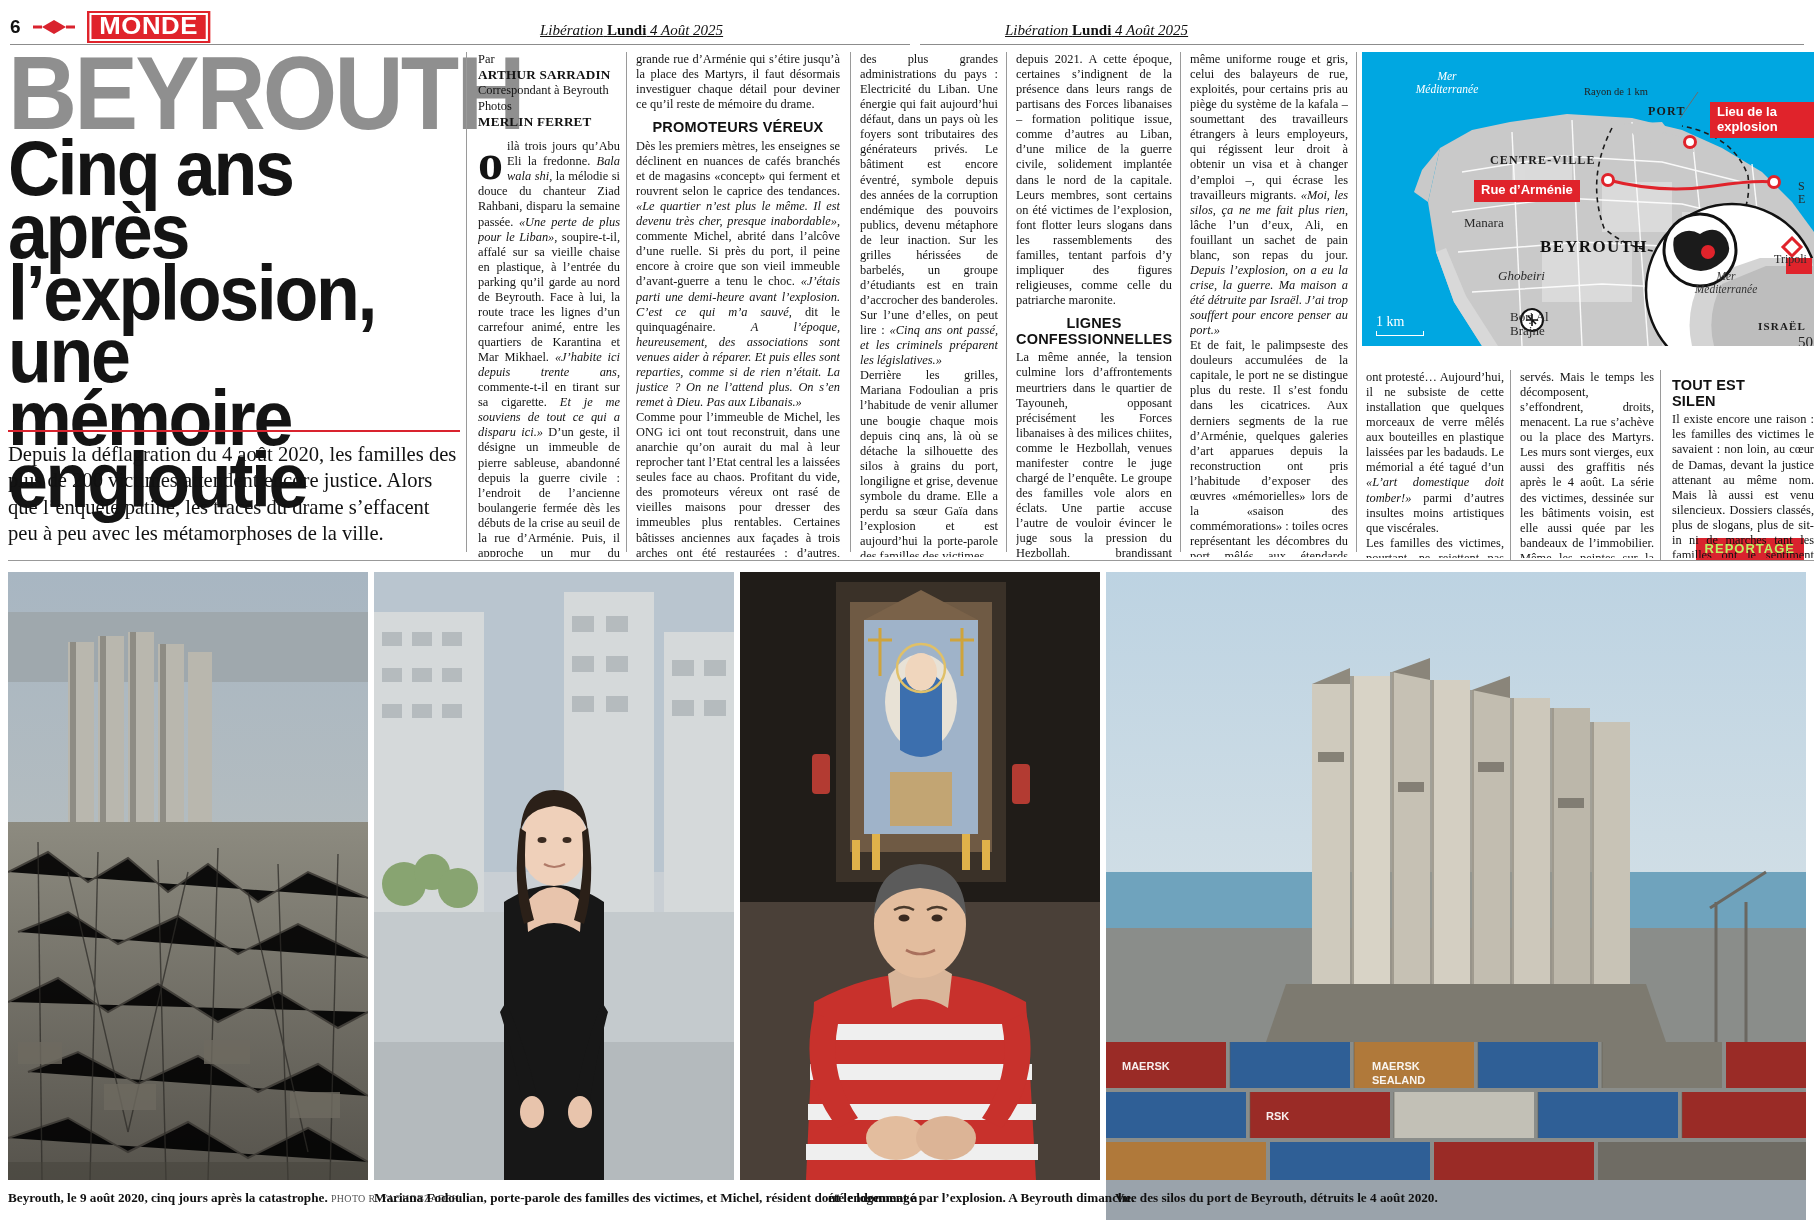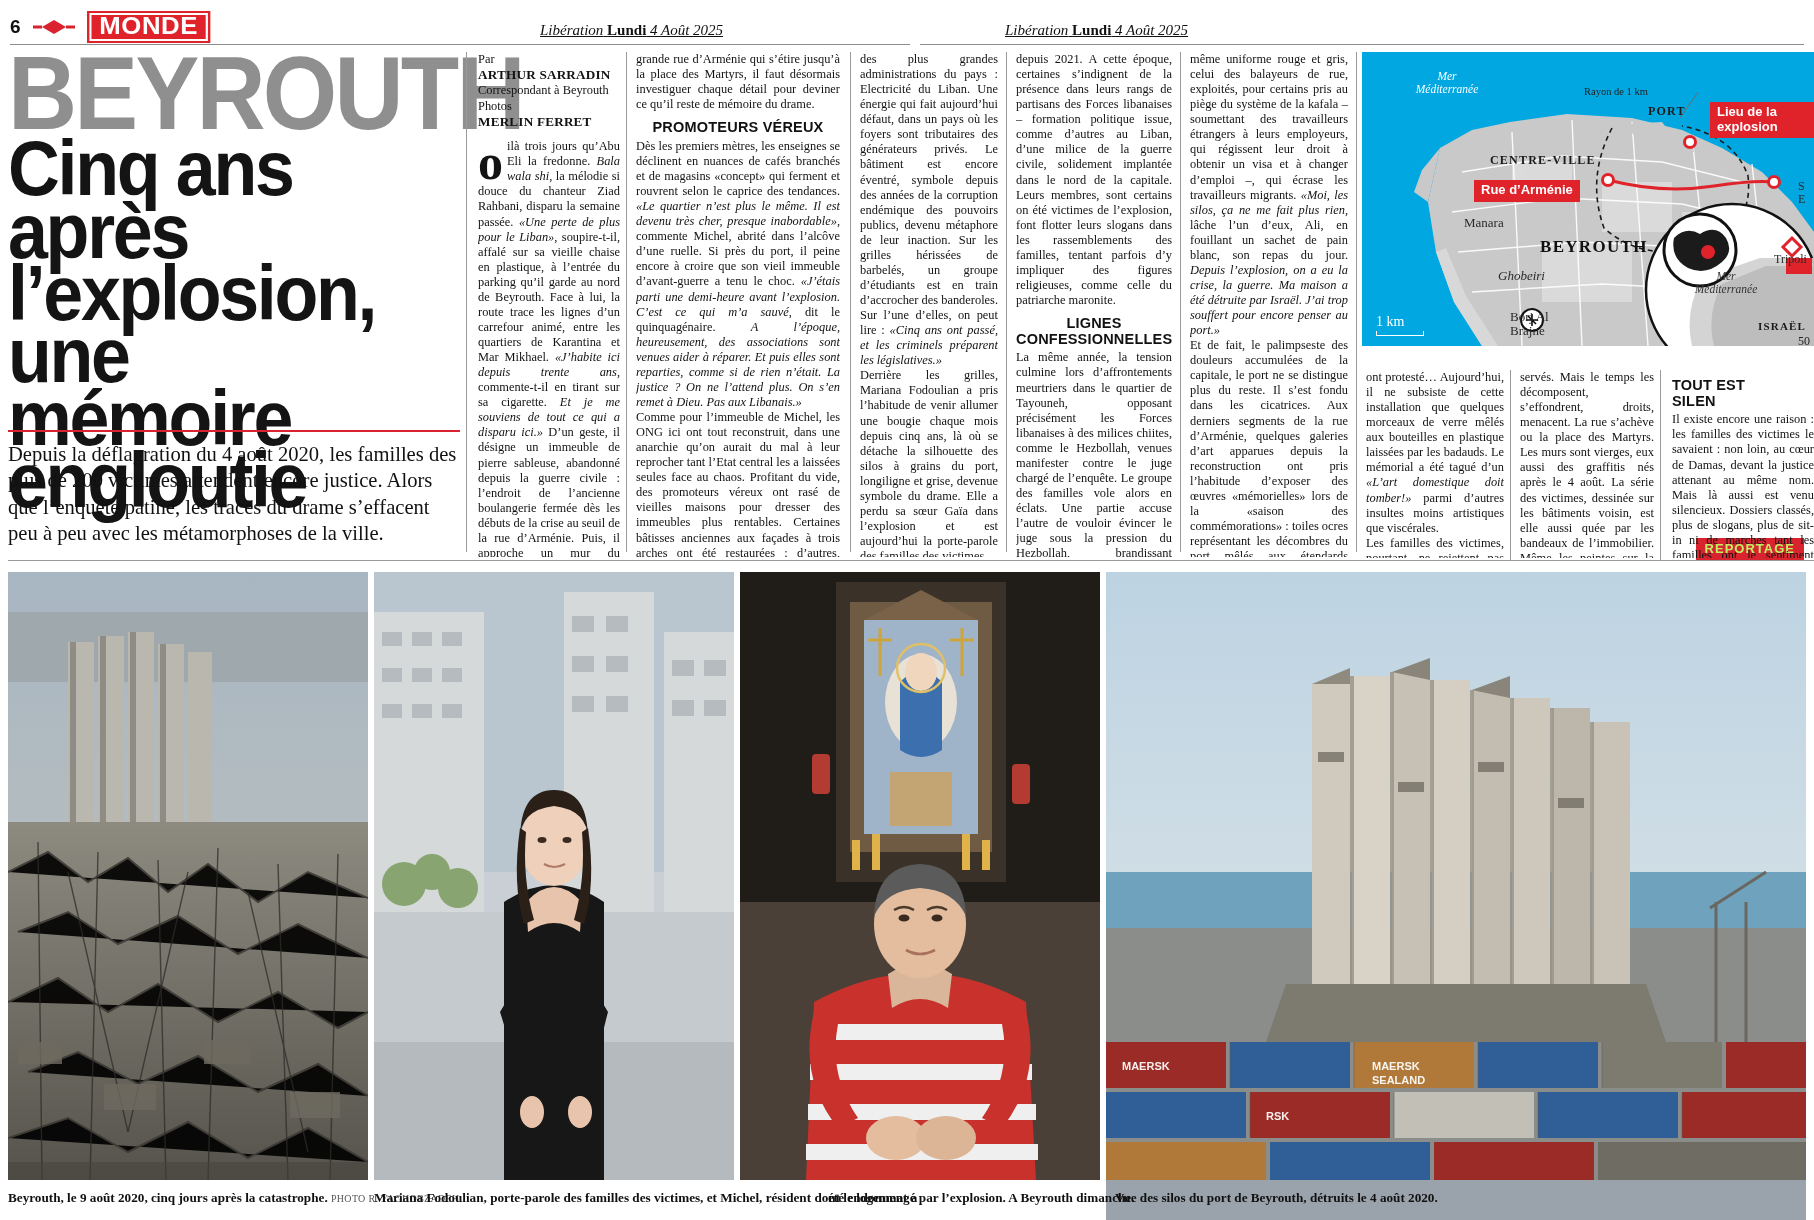--- a/index.html
+++ b/index.html
@@ -415,21 +415,21 @@
     <div class="map-label map-redlabel" style="left:348px; top:50px; width:120px;">Lieu de la<br>explosion</div>
     <div class="map-label map-caps" style="left:128px; top:101px;">CENTRE-VILLE</div>
     <div class="map-label map-redlabel" style="left:112px; top:128px;">Rue d’Arménie</div>
     <div class="map-label map-place" style="left:102px; top:163px;">Manara</div>
     <div class="map-label map-city" style="left:178px; top:185px;">BEYROUTH</div>
     <div class="map-label map-place" style="left:136px; top:216px;font-style:italic;">Ghobeiri</div>
     <div class="map-label map-place" style="left:148px; top:258px; line-height:1.08;">Borj Al<br>Brajne</div>
     <div class="map-label map-sea" style="left:318px; top:218px; width:92px; color:#333;">Mer<br>Méditerranée</div>
     <div class="map-label map-place" style="left:412px; top:200px; font-size:12px;">Tripoli</div>
     <div class="map-label map-caps" style="left:396px; top:268px; font-size:11px;">ISRAËL</div>
-    <div class="map-label map-thin" style="left:436px; top:282px; font-size:12px;">50</div>
+    <div class="map-label map-thin" style="left:436px; top:282px; font-size:15px;">50</div>
     <div class="map-label map-place" style="left:436px; top:128px; font-size:12px; line-height:1.05;">S<br>E</div>
 
     <div class="scale-wrap">
       <span>1 km</span>
       <div class="scale-bar"></div>
     </div>
   </div>
 
   <div class="rule-photos"></div>
 

